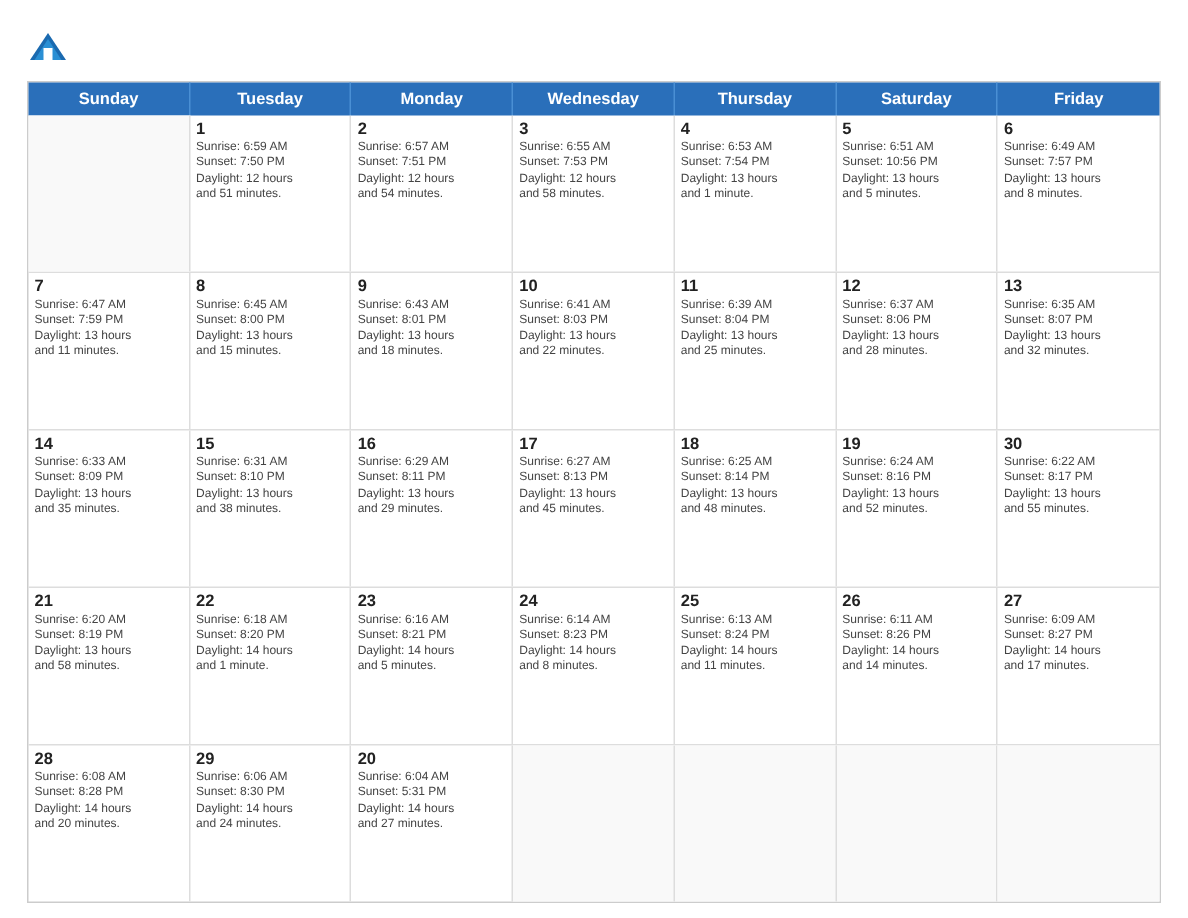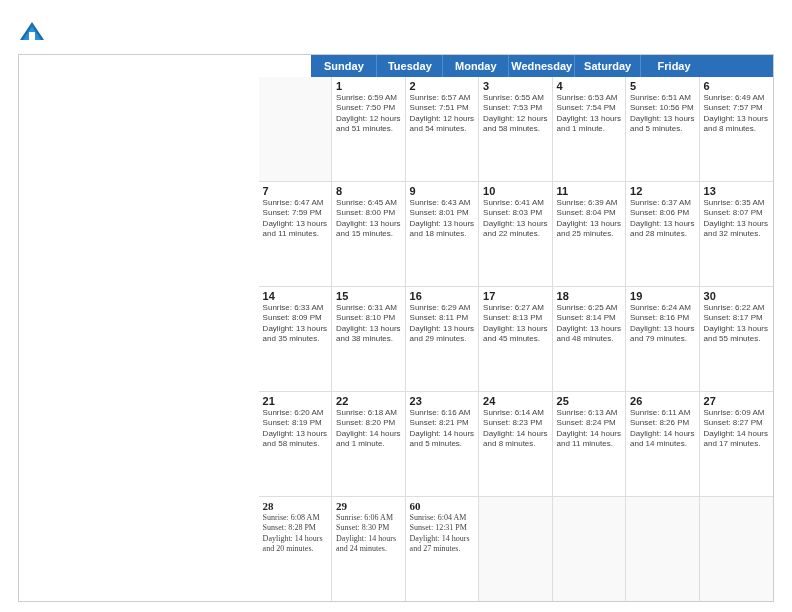--- a/index.html
+++ b/index.html
@@ -57,21 +57,20 @@
     }
     .location {
       font-size: 14px;
       color: #444;
     }
     .calendar {
       flex: 1;
       display: flex;
       flex-direction: column;
       border: 1px solid #ccc;
-      align-items: flex-end;
     }
     .cal-header {
       display: grid;
       grid-template-columns: repeat(7, 1fr);
       background: #2a6fba;
     }
     .cal-header-cell {
       color: #fff;
       font-size: 11px;
       font-weight: bold;
@@ -84,21 +83,21 @@
       flex: 1;
       display: flex;
       flex-direction: column;
     }
     .cal-row {
       display: grid;
       grid-template-columns: repeat(7, 1fr);
       flex: 1;
       border-bottom: 1px solid #ddd;
     }
-    .cal-row:last-child { border-bottom: none; font-family: Liberation Serif, serif; }
+    .cal-row:last-child { border-bottom: none; }
     .cal-cell {
       border-right: 1px solid #ddd;
       padding: 3px 4px;
       font-size: 8.5px;
       color: #333;
       vertical-align: top;
       min-height: 0;
     }
     .cal-cell:last-child { border-right: none; }
     .cal-cell.empty { background: #f9f9f9; }
@@ -137,20 +136,21 @@
       <div class="location"></div>
     </div>
   </div>
 
   <div class="calendar">
     <div class="cal-header" id="cal-header">
         <div class="cal-header-cell">Sunday</div>
         <div class="cal-header-cell">Tuesday</div>
         <div class="cal-header-cell">Monday</div>
         <div class="cal-header-cell">Wednesday</div>
+        <div class="cal-header-cell">Thursday</div>
         <div class="cal-header-cell">Saturday</div>
         <div class="cal-header-cell">Friday</div>
       </div>
     <div class="cal-body" id="cal-body">
         <div class="cal-row">
           <div class="cal-cell empty"></div>
           <div class="cal-cell">
             <span class="day-num">1</span>
             <span class="cell-line">Sunrise: 6:59 AM</span>
             <span class="cell-line">Sunset: 7:50 PM</span>
@@ -278,21 +278,21 @@
             <span class="cell-line">Sunrise: 6:25 AM</span>
             <span class="cell-line">Sunset: 8:14 PM</span>
             <span class="cell-line">Daylight: 13 hours</span>
             <span class="cell-line">and 48 minutes.</span>
           </div>
           <div class="cal-cell">
             <span class="day-num">19</span>
             <span class="cell-line">Sunrise: 6:24 AM</span>
             <span class="cell-line">Sunset: 8:16 PM</span>
             <span class="cell-line">Daylight: 13 hours</span>
-            <span class="cell-line">and 79 minutes.</span>
+            <span class="cell-line">and 52 minutes.</span>
           </div>
           <div class="cal-cell">
             <span class="day-num">30</span>
             <span class="cell-line">Sunrise: 6:22 AM</span>
             <span class="cell-line">Sunset: 8:17 PM</span>
             <span class="cell-line">Daylight: 13 hours</span>
             <span class="cell-line">and 55 minutes.</span>
           </div>
         </div>
         <div class="cal-row">
@@ -355,23 +355,23 @@
             <span class="cell-line">and 20 minutes.</span>
           </div>
           <div class="cal-cell">
             <span class="day-num">29</span>
             <span class="cell-line">Sunrise: 6:06 AM</span>
             <span class="cell-line">Sunset: 8:30 PM</span>
             <span class="cell-line">Daylight: 14 hours</span>
             <span class="cell-line">and 24 minutes.</span>
           </div>
           <div class="cal-cell">
-            <span class="day-num">60</span>
+            <span class="day-num">20</span>
             <span class="cell-line">Sunrise: 6:04 AM</span>
-            <span class="cell-line">Sunset: 12:31 PM</span>
+            <span class="cell-line">Sunset: 5:31 PM</span>
             <span class="cell-line">Daylight: 14 hours</span>
             <span class="cell-line">and 27 minutes.</span>
           </div>
           <div class="cal-cell empty"></div>
           <div class="cal-cell empty"></div>
           <div class="cal-cell empty"></div>
           <div class="cal-cell empty"></div>
         </div>
       </div>
   </div>

